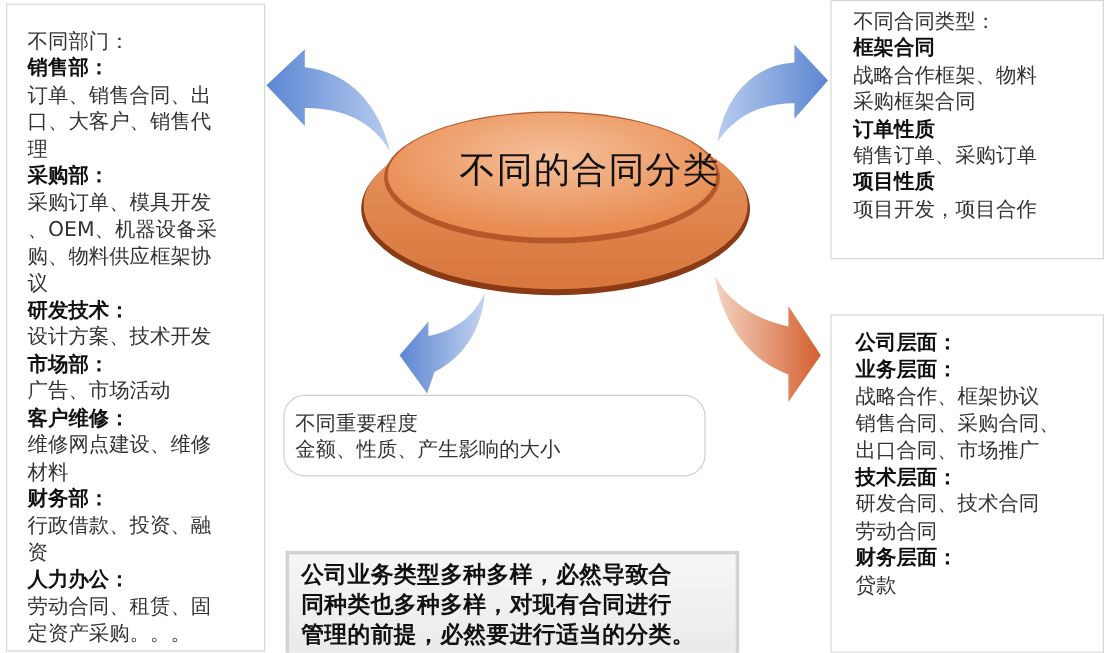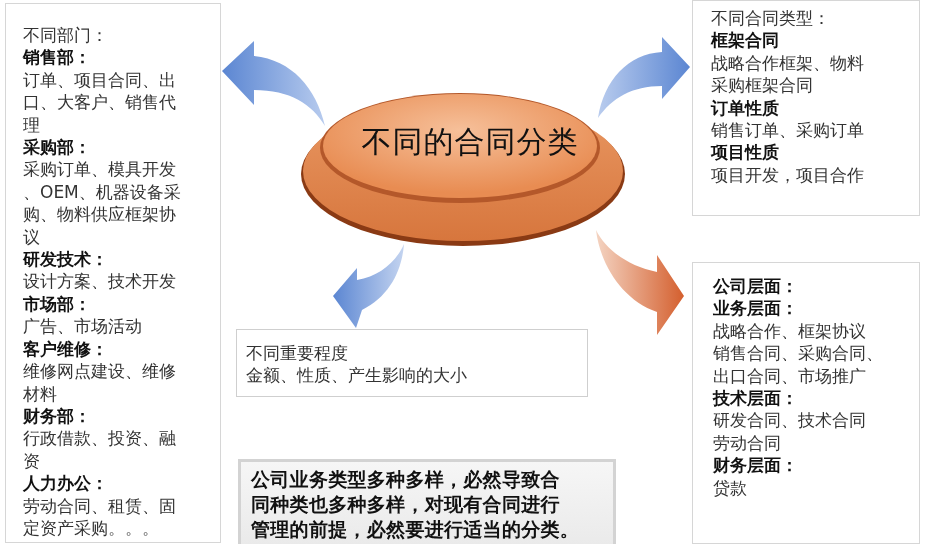--- a/index.html
+++ b/index.html
@@ -13,34 +13,34 @@
     position:absolute; background:#fff;
     border:1px solid #d6d6d6;
     box-sizing:border-box;
   }
   .line { font-size:17px; line-height:22.4px; color:#333; white-space:nowrap; }
   .line.b { font-weight:bold; color:#111; }
   #left-box { left:5px; top:3px; width:216px; height:540px; padding:20px 0 0 17px; }
   #tr-box   { left:692px; top:0; width:228px; height:216px; padding:6px 0 0 18px; }
   #br-box   { left:692px; top:262px; width:228px; height:282px; padding:12px 0 0 20px; }
   #mid-box  {
-    left:236px; top:329px; width:352px; height:68px; border-radius:0;
+    left:236px; top:329px; width:352px; height:68px; border-radius:18px;
     padding:12px 0 0 9px; border-color:#cfcfcf;
   }
   #note-box {
     left:238px; top:424px; width:378px; height:90px;
     background:linear-gradient(#f6f6f6,#eaeaea);
     border:3px solid #d3d3d3; padding:5px 0 0 10px;margin-top:35px;
   }
   #note-box .line { font-size:19px; line-height:25px; color:#111; font-weight:bold; letter-spacing:0.3px; }
   .disc {
     position:absolute; left:300px; top:78px; width:326px; height:170px;
   }
   .disc-title {
-    position:absolute; left:340px; top:122px; width:260px; text-align:center;
+    position:absolute; left:340px; top:122px; width:260px; text-align:right;
     font-size:30px; color:#111; letter-spacing:1px;
   }
   svg.arrows { position:absolute; left:0; top:0; }
 </style>
 </head>
 <body>
 
 <svg class="arrows" width="928" height="544" viewBox="0 0 928 544">
   <defs>
     <linearGradient id="gBlueL" x1="0" y1="0" x2="1" y2="0">
@@ -84,21 +84,21 @@
   <ellipse cx="163" cy="96" rx="162" ry="72" fill="#8a3a14"></ellipse>
   <ellipse cx="163" cy="93" rx="160" ry="70" fill="url(#gDiscBase)"></ellipse>
   <ellipse cx="160" cy="70" rx="140" ry="55" fill="#b4582a"></ellipse>
   <ellipse cx="160" cy="68" rx="137" ry="52" fill="url(#gDiscTop)"></ellipse>
 </svg>
 <div class="disc-title">不同的合同分类</div>
 
 <div class="box" id="left-box">
   <div class="line">不同部门：</div>
   <div class="line b">销售部：</div>
-  <div class="line">订单、项目合同、出</div>
+  <div class="line">订单、销售合同、出</div>
   <div class="line">口、大客户、销售代</div>
   <div class="line">理</div>
   <div class="line b">采购部：</div>
   <div class="line">采购订单、模具开发</div>
   <div class="line">、OEM、机器设备采</div>
   <div class="line">购、物料供应框架协</div>
   <div class="line">议</div>
   <div class="line b">研发技术：</div>
   <div class="line">设计方案、技术开发</div>
   <div class="line b">市场部：</div>

